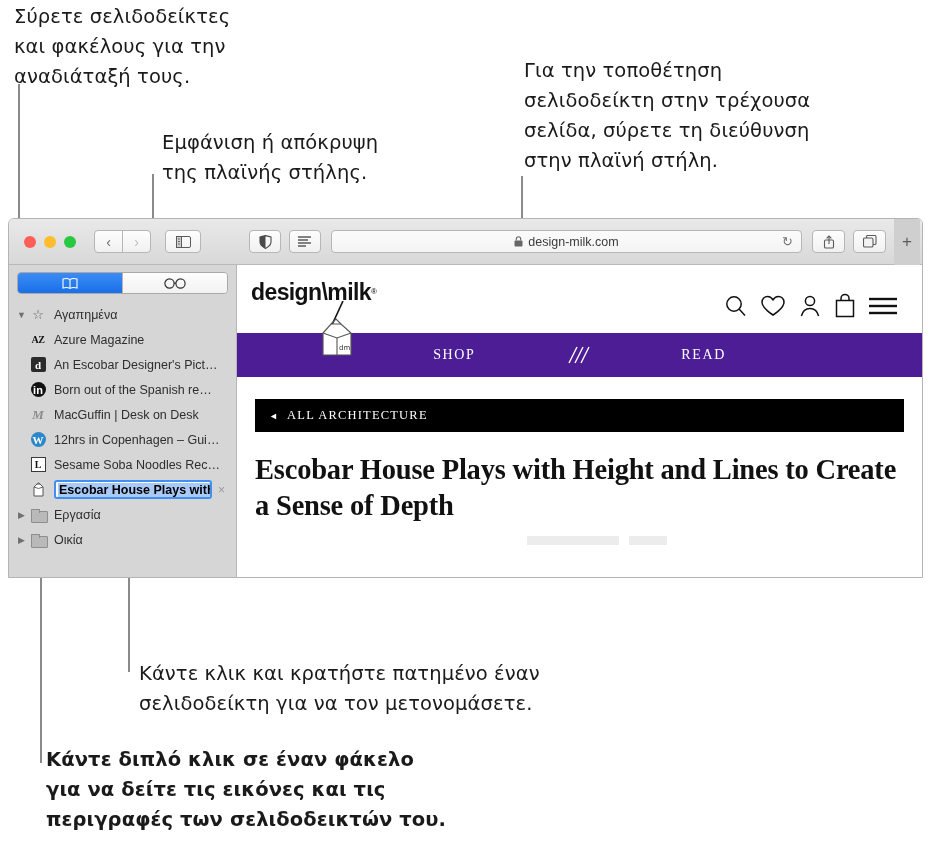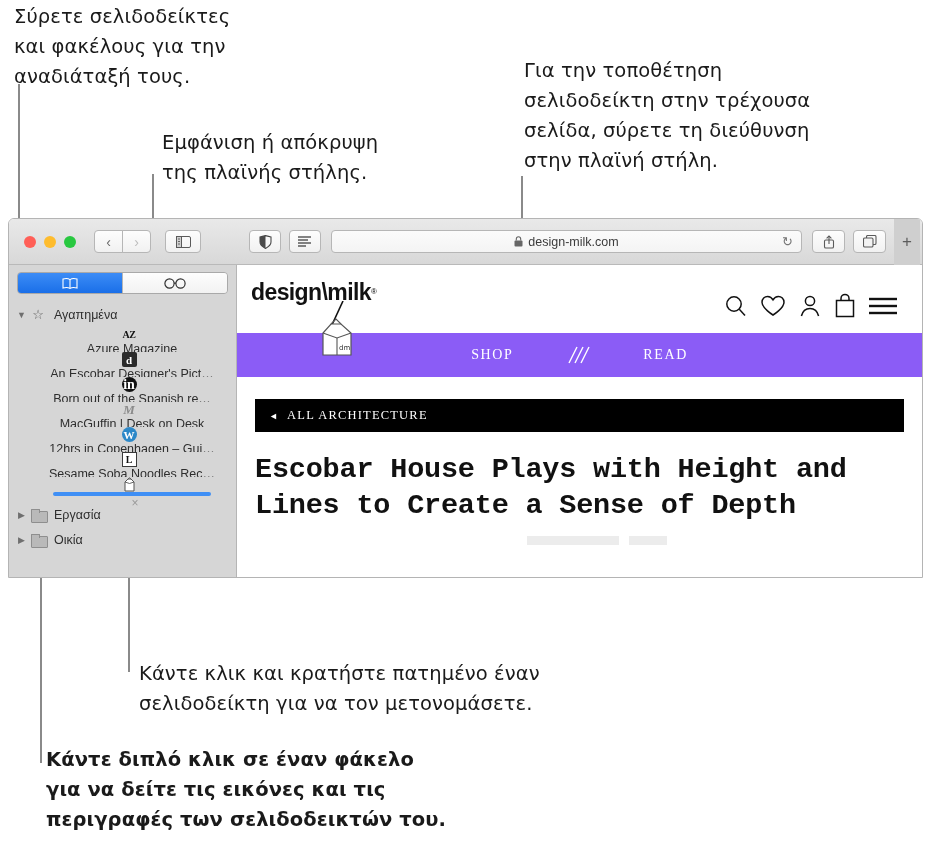--- a/index.html
+++ b/index.html
@@ -152,30 +152,30 @@
     display: flex; align-items: center; justify-content: center;
     flex: none;
   }
   .bkicon {
     width: 20px; flex: none;
     display: flex; align-items: center; justify-content: center;
     margin-right: 6px;
   }
   .bklabel { white-space: nowrap; overflow: hidden; text-overflow: clip; }
   .bkrow.group { font-weight: 400; }
-  .bkrow.child { padding-left: 19px; flex-direction: column; }
+  .bkrow.child { padding-left: 19px; }
 
   .fav {
     width: 15px; height: 15px;
     display: flex; align-items: center; justify-content: center;
     font-size: 9px; font-weight: bold;
   }
   .fav.az  { color: #111; font-family: "Liberation Serif", serif; font-size: 10px; letter-spacing: -0.5px; }
   .fav.dd  { background: #2b2b2b; color: #fff; border-radius: 2px; font-family: "Liberation Serif", serif; font-size: 11px; }
-  .fav.dk  { background: #111; color: #fff; border-radius: 50%; font-size: 14px; font-family: Liberation Serif, serif; text-align: right; }
+  .fav.dk  { background: #111; color: #fff; border-radius: 50%; font-size: 11px; font-family: Liberation Sans, sans-serif; text-align: right; }
   .fav.mg  { color: #8b8b8b; font-family: "Liberation Serif", serif; font-style: italic; font-size: 13px; }
   .fav.grid{ background: #fff; border: 1px solid #c0c0c0; font-size: 4px; color:#555; line-height:1.1; letter-spacing:-.3px; overflow:hidden;}
   .fav.wp  { background: #2c88c8; color: #fff; border-radius: 50%; font-family: "Liberation Serif", serif; font-size: 11px; }
   .fav.ll  { background: #fff; border: 1px solid #3a3a3a; color: #111; font-family: "Liberation Serif", serif; font-size: 10px; }
 
   .folder-ico { width:15px; height:12px; position:relative; }
   .folder-ico::before {
     content:''; position:absolute; left:0; top:2px; width:15px; height:10px;
     background:#b9b9b9; border:1px solid #8e8e8e; border-radius:1px;
   }
@@ -221,41 +221,41 @@
   .logo-wrap { position: relative; width: 150px; height: 70px; }
   .logo-text {
     font-family: "Liberation Sans", sans-serif;
     font-size: 23px; font-weight: 600; color: #111;
     letter-spacing: -0.6px;
   }
   .logo-reg { font-size: 8px; vertical-align: super; }
   .carton { position: absolute; left: 62px; top: 22px; }
   .hicons { display: flex; align-items: center; gap: 12px; margin-top: 14px; }
   .navbar {
-    height: 44px; background: #8b5cf6;
-    display: flex; align-items: center; justify-content: center;
-    gap: 52px;
+    height: 44px; background: #4c1d95;
+    display: flex; align-items: center; justify-content: center;
+    gap: 90px;
   }
   .navbar a {
     color: #fff; font-family: "Liberation Serif", serif;
     font-size: 14px; letter-spacing: 1.6px;
   }
   .catbar {
     margin: 22px 18px 0 18px;
     height: 33px; background: #000;
     display: flex; align-items: center;
     padding-left: 14px;
     color: #fff;
     font-family: "Liberation Serif", serif;
     font-size: 12.5px; letter-spacing: 1.2px;
   }
   .catbar .tri { font-size: 9px; margin-right: 8px; }
   .headline {
     margin: 20px 18px 0 18px;
-    font-family: Liberation Mono, monospace;
+    font-family: Liberation Serif, serif;
     font-size: 28.5px; font-weight: bold;
     line-height: 36px; color: #111;
     letter-spacing: -0.2px;
   }
   .ph-row { display: flex; gap: 10px; margin: 12px 0 0 290px; }
   .ph { height: 9px; background: #ececec; }
   .ph.a { width: 92px; }
   .ph.b { width: 38px; }
 </style>
 </head>

